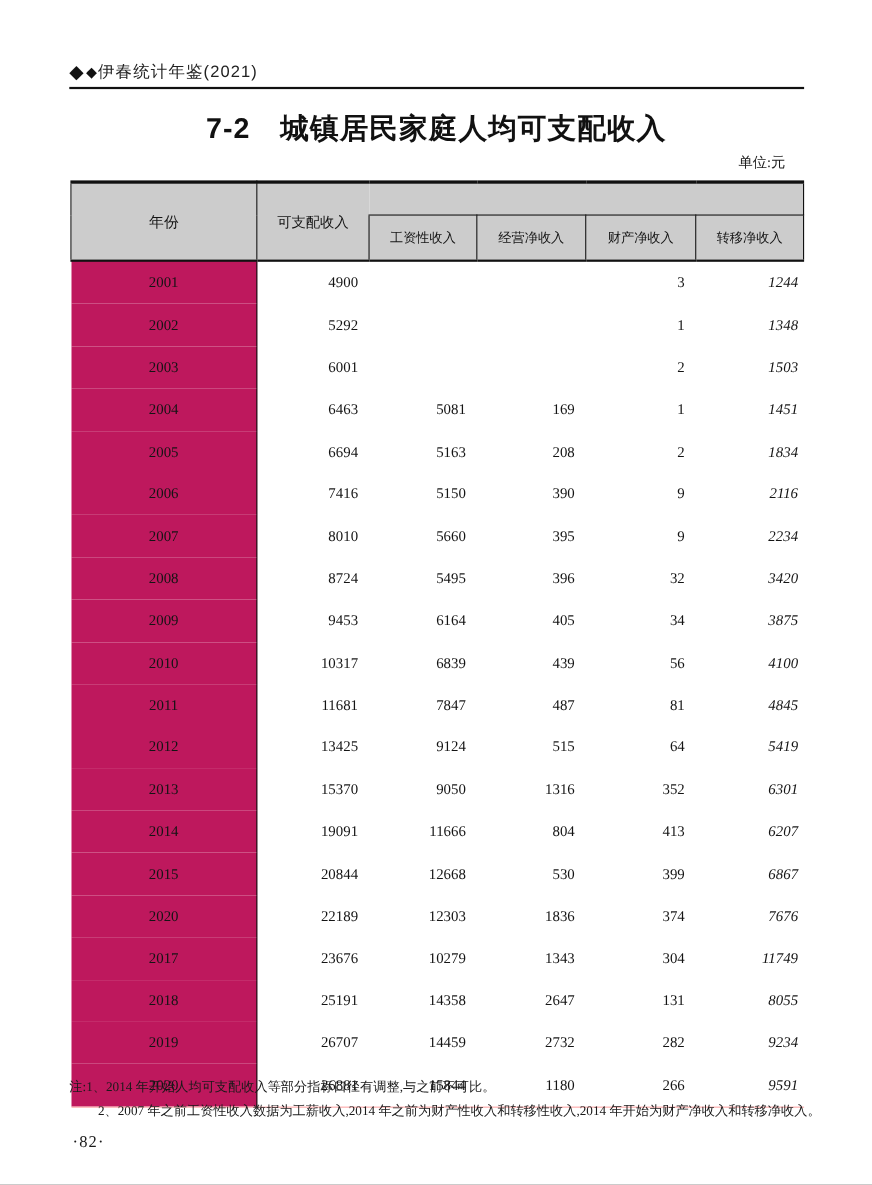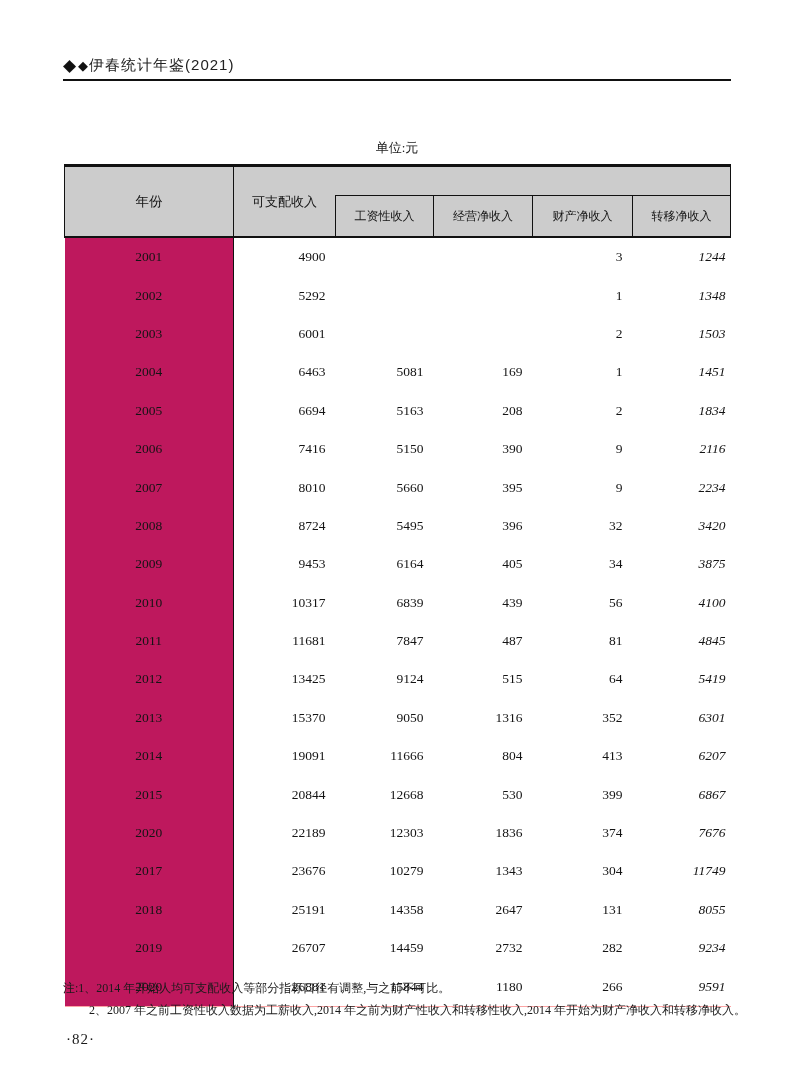--- a/index.html
+++ b/index.html
@@ -32,22 +32,22 @@
   .page-title {
     position: absolute; left: 0; top: 99px; width: 100%;
     text-align: center;
     font-family: "Liberation Sans", "DejaVu Sans", sans-serif;
     font-weight: bold; font-size: 26px; color: #111;
     letter-spacing: 1px;
   }
 
   
   .unit-label {
-    position: absolute; left: 64px; top: 139px; width: 666px;
-    text-align: center; font-size: 13px; color: #1a1a1a;
+    position: absolute; left: 48px; top: 139px; width: 666px;
+    text-align: right; font-size: 13px; color: #1a1a1a;
   }
 
   
   .table-wrap { position: absolute; left: 64px; top: 164px; }
   table.income {
     border-collapse: collapse; table-layout: fixed;
     width: 666px;
     border-top: 3px solid #111;
     border-bottom: 1px solid #fca5a5;
     font-size: 13.5px; color: #141414;
@@ -103,20 +103,21 @@
 
 <div class="page">
 
   <div class="brand">
     <span class="diamond-lg">◆</span>
     <span class="diamond-sm">◆</span>
     <span class="brand-text">伊春统计年鉴(2021)</span>
   </div>
   <div class="brand-rule"></div>
 
+  <div class="page-title">7-2　城镇居民家庭人均可支配收入</div>
 
   <div class="unit-label">单位:元</div>
 
   <div class="table-wrap">
     <table class="income">
       <colgroup>
         <col class="c-year">
           <col class="c-disp">
           <col class="c-s1">
           <col class="c-s2">

